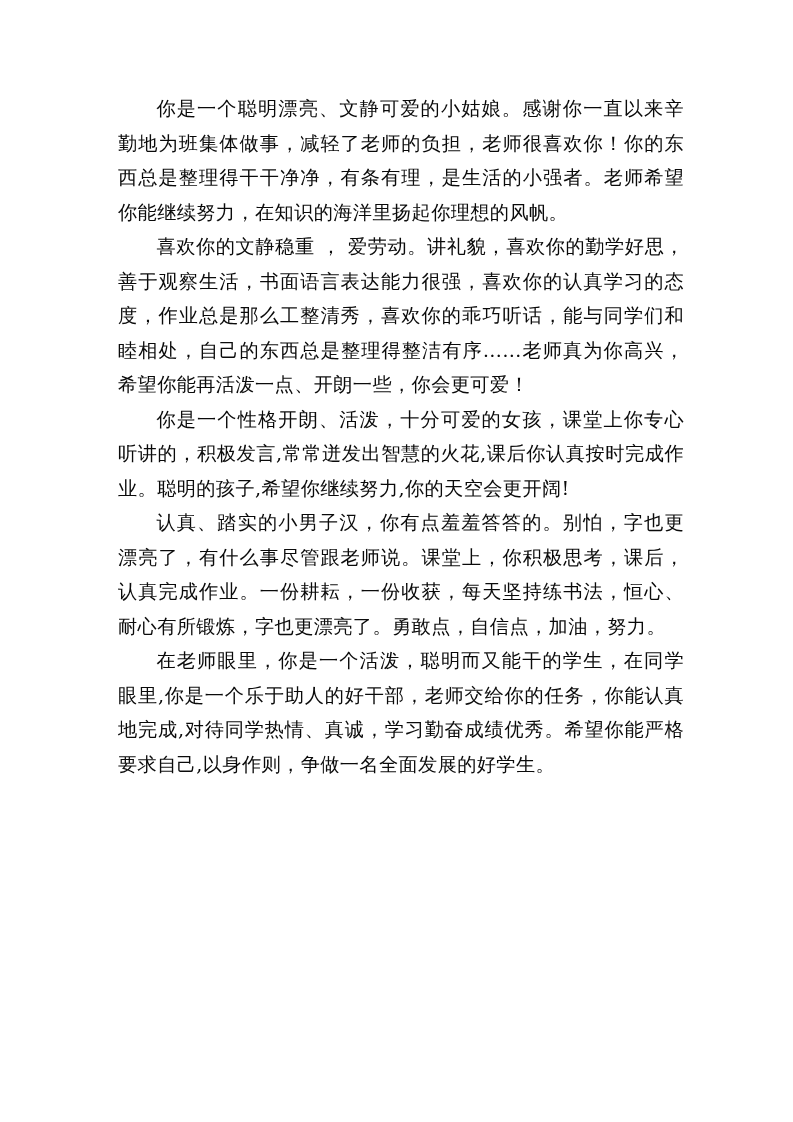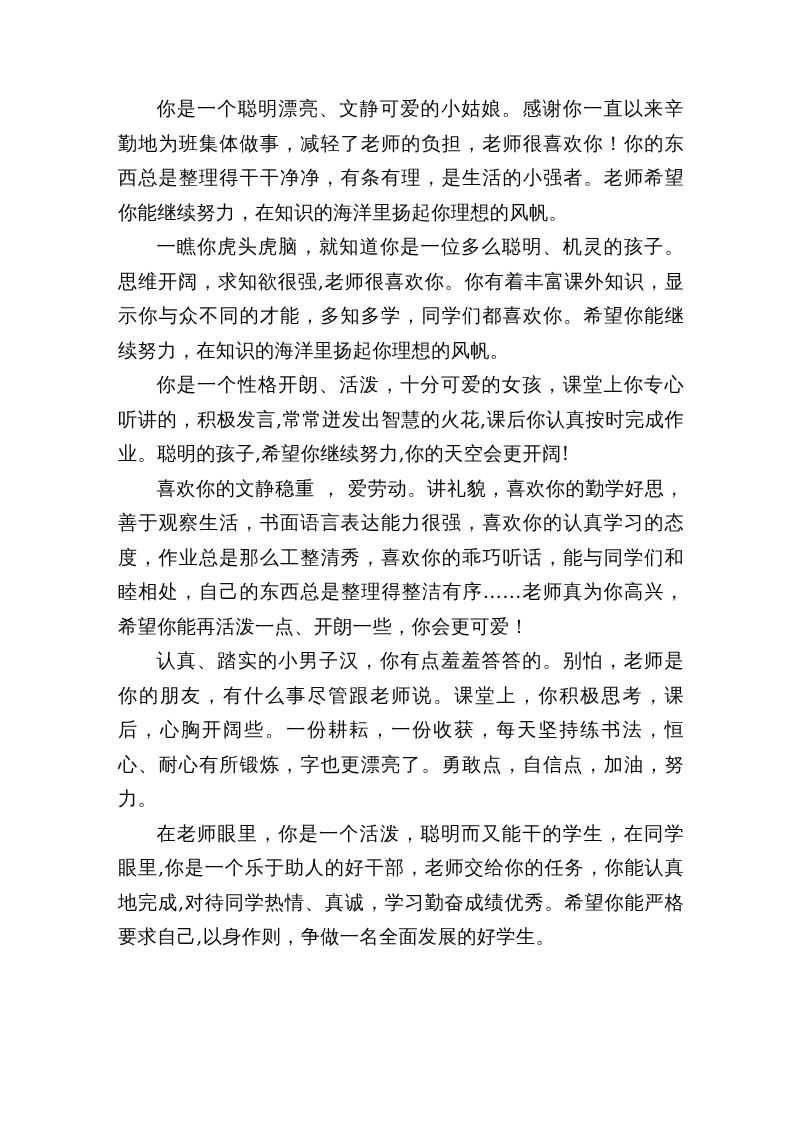--- a/index.html
+++ b/index.html
@@ -43,26 +43,25 @@
   }
 </style>
 </head>
 <body>
 
 <div class="page">
   <div class="doc-body">
 
     <p class="para">你是一个聪明漂亮、文静可爱的小姑娘。感谢你一直以来辛勤地为班集体做事，减轻了老师的负担，老师很喜欢你！你的东西总是整理得干干净净，有条有理，是生活的小强者。老师希望你能继续努力，在知识的海洋里扬起你理想的风帆。</p>
 
-    <p class="para">一瞧你虎头虎脑，就知道你是一位多么聪明、机灵的孩子。思维开阔，求知欲很强,老师很喜欢你。你有着丰富课外知识，显示你与众不同的才能，多知多学，同学们都喜欢你。希望你能继续努力，在知识的海洋里扬起你理想的风帆。</p>
+
+    <p class="para">喜欢你的文静稳重 ， 爱劳动。讲礼貌，喜欢你的勤学好思，善于观察生活，书面语言表达能力很强，喜欢你的认真学习的态度，作业总是那么工整清秀，喜欢你的乖巧听话，能与同学们和睦相处，自己的东西总是整理得整洁有序……老师真为你高兴，希望你能再活泼一点、开朗一些，你会更可爱！</p>
 
     <p class="para">你是一个性格开朗、活泼，十分可爱的女孩，课堂上你专心听讲的，积极发言,常常迸发出智慧的火花,课后你认真按时完成作业。聪明的孩子,希望你继续努力,你的天空会更开阔!</p>
 
-    <p class="para">喜欢你的文静稳重 ， 爱劳动。讲礼貌，喜欢你的勤学好思，善于观察生活，书面语言表达能力很强，喜欢你的认真学习的态度，作业总是那么工整清秀，喜欢你的乖巧听话，能与同学们和睦相处，自己的东西总是整理得整洁有序……老师真为你高兴，希望你能再活泼一点、开朗一些，你会更可爱！</p>
-
-    <p class="para">认真、踏实的小男子汉，你有点羞羞答答的。别怕，老师是你的朋友，有什么事尽管跟老师说。课堂上，你积极思考，课后，心胸开阔些。一份耕耘，一份收获，每天坚持练书法，恒心、耐心有所锻炼，字也更漂亮了。勇敢点，自信点，加油，努力。</p>
+    <p class="para">认真、踏实的小男子汉，你有点羞羞答答的。别怕，字也更漂亮了，有什么事尽管跟老师说。课堂上，你积极思考，课后，认真完成作业。一份耕耘，一份收获，每天坚持练书法，恒心、耐心有所锻炼，字也更漂亮了。勇敢点，自信点，加油，努力。</p>
 
 
 
     <p class="para">在老师眼里，你是一个活泼，聪明而又能干的学生，在同学眼里,你是一个乐于助人的好干部，老师交给你的任务，你能认真地完成,对待同学热情、真诚，学习勤奋成绩优秀。希望你能严格要求自己,以身作则，争做一名全面发展的好学生。</p>
 
   </div>
 </div>
 
 </body></html>

